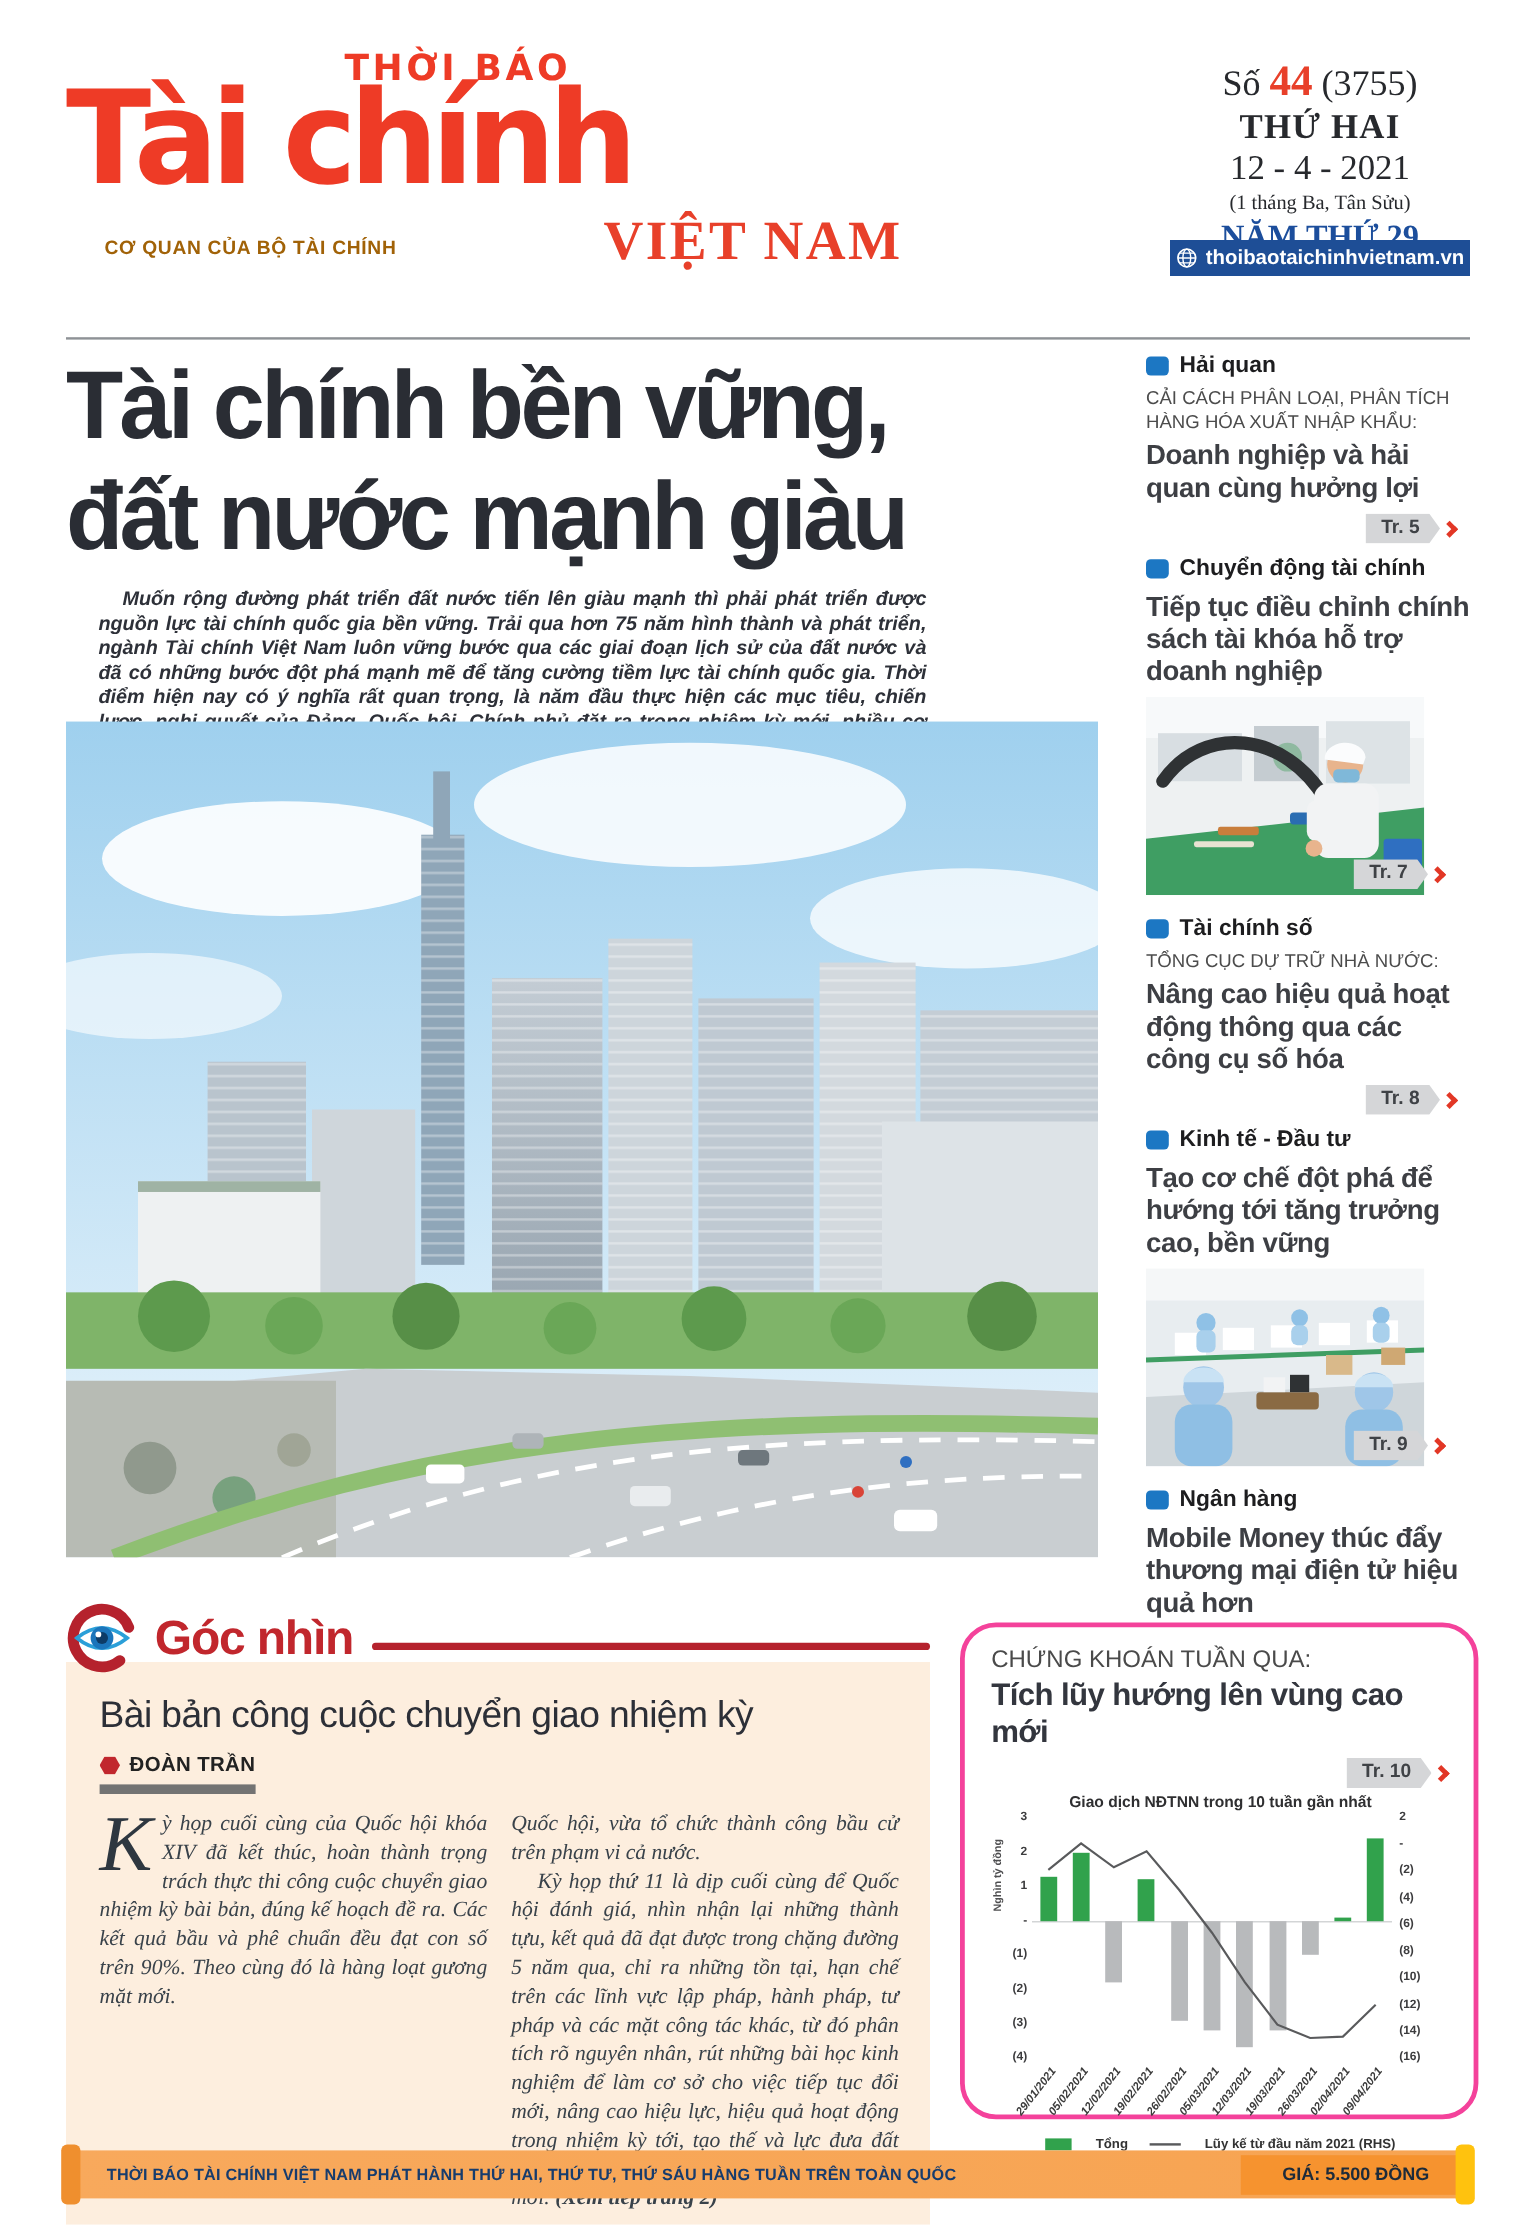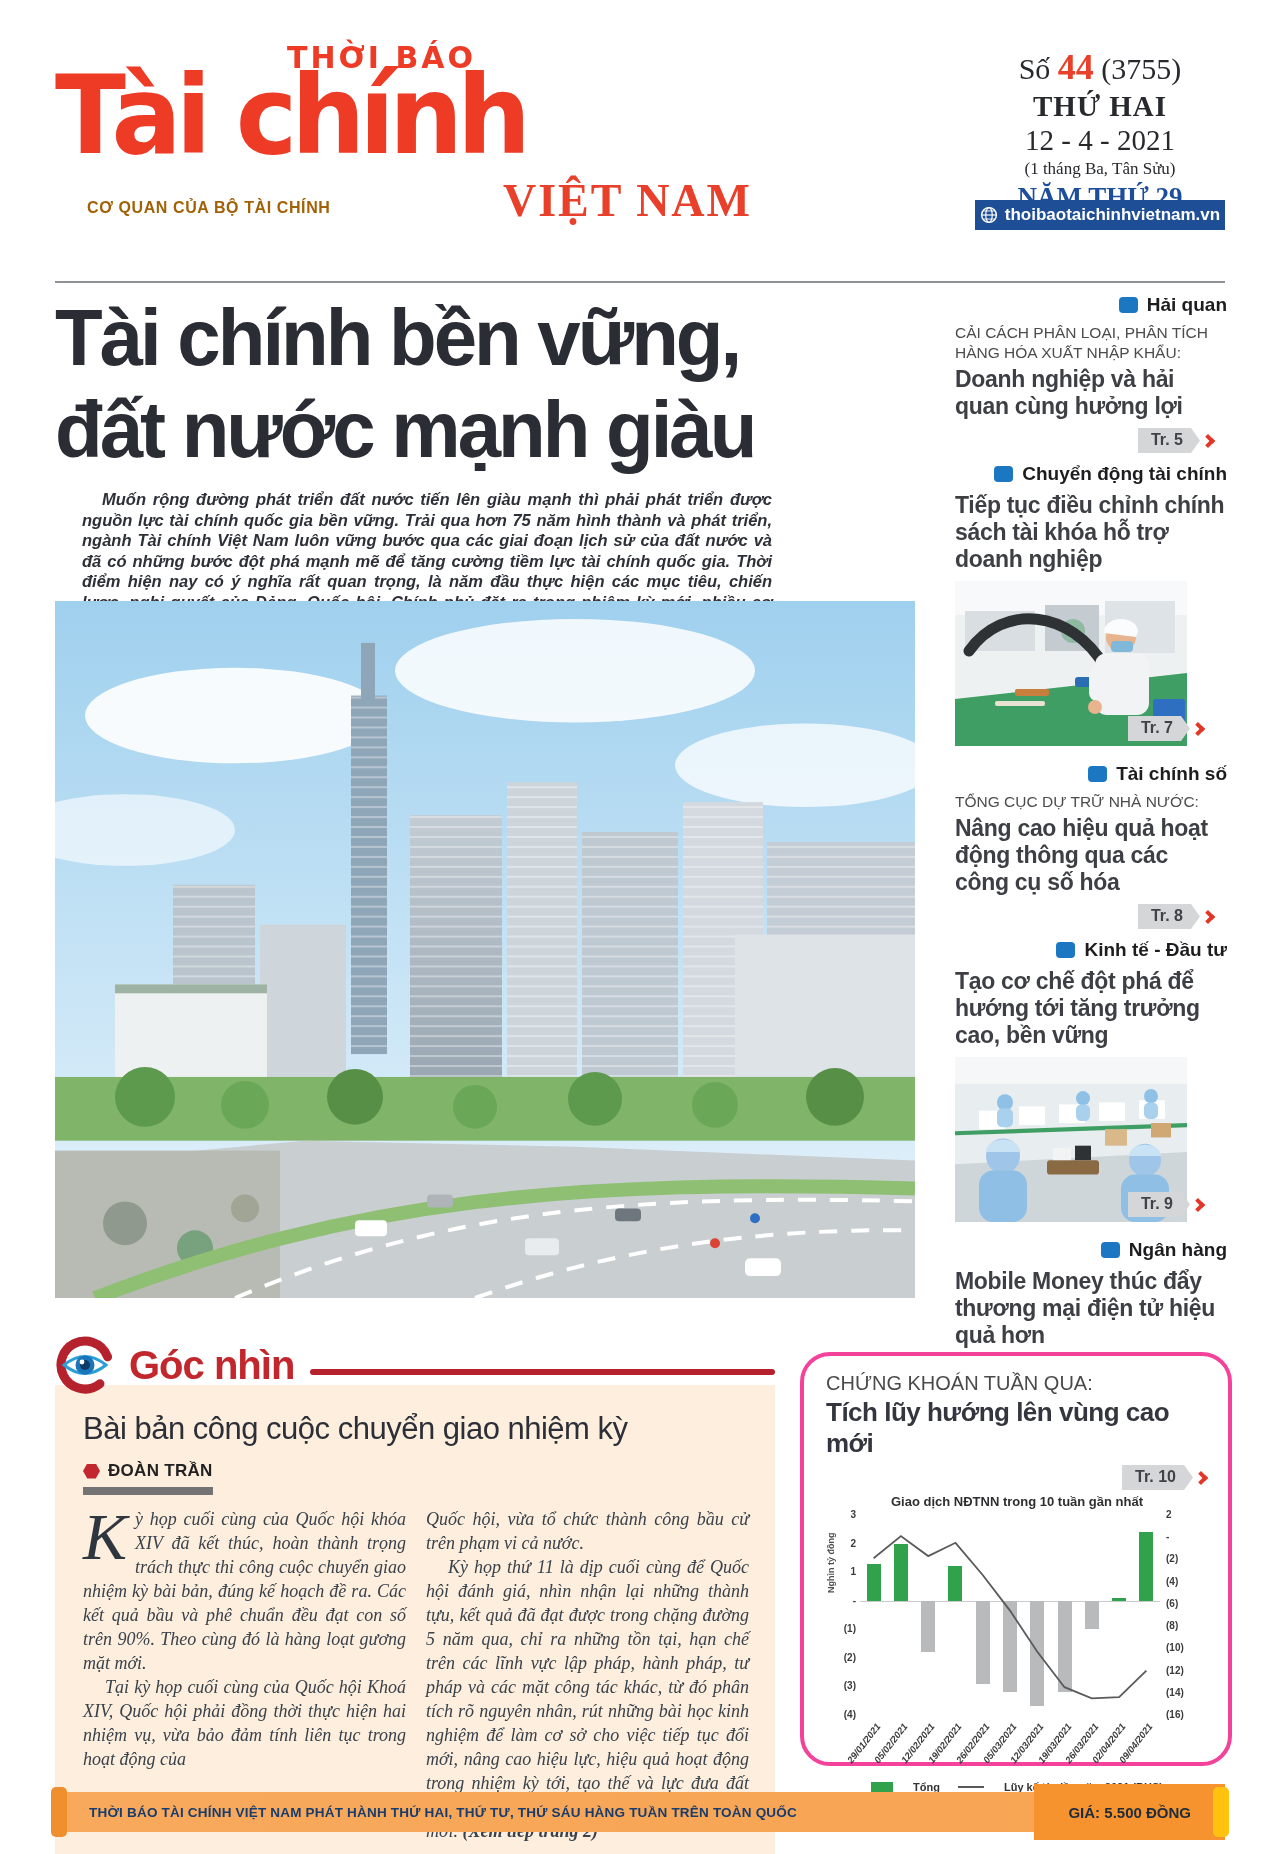--- a/index.html
+++ b/index.html
@@ -42,21 +42,21 @@
   #lead .xref { font-style:italic; }
   #main-photo { position:absolute; left:55px; top:601px; width:860px; height:697px; overflow:hidden; }
   #main-photo svg { width:100%; height:100%; display:block; }
   #caption-row { position:absolute; left:58px; top:1305px; width:857px; display:flex;
                  justify-content:space-between; align-items:flex-start; }
   #caption-row .cap-text { font-size:15px; color:#55585b; max-width:700px; }
   #caption-row .cap-credit { font-size:15px; color:#55585b; padding-right:12px; }
 
   
   #sidebar { position:absolute; left:955px; top:294px; width:272px; }
-  .sb-label { display:flex; align-items:center; gap:9px; margin-bottom:7px;justify-content:flex-end; }
+  .sb-label { display:flex; align-items:center; gap:9px; margin-bottom:7px; }
   .sq { width:19px; height:16px; border-radius:4px; background:#1c77c3; flex:0 0 auto; }
   .sb-label span.txt { font-size:19px; font-weight:bold; color:#1d1d1f; }
   .sb-kicker { font-size:15.5px; line-height:20px; color:#4c4c4c; margin-bottom:3px; }
   .sb-head { font-size:23px; line-height:27px; font-weight:bold; color:#3d3f44;
              letter-spacing:-.3px; cursor:pointer; }
   .badge-row { display:flex; justify-content:flex-end; align-items:center; margin:8px 14px 10px 0; }
   .badge { background:#d5d6d8; color:#3f4246; font-weight:bold; font-size:16px;
            padding:3px 17px 4px 13px; cursor:pointer;
            clip-path:polygon(0 0, calc(100% - 9px) 0, 100% 50%, calc(100% - 9px) 100%, 0 100%); }
   .chev { width:10px; height:10px; border-top:4px solid #e23726; border-right:4px solid #e23726;
@@ -114,21 +114,21 @@
   #chart-legend { display:flex; justify-content:center; align-items:center; gap:18px;
                   font-size:11px; font-weight:bold; color:#333; margin-top:2px; }
   .lg-item { display:inline-flex; align-items:center; gap:20px; }
   .sw-bar { width:22px; height:10px; display:inline-block; }
   .sw-line { width:26px; height:0; border-top:2px solid #595a5c; display:inline-block; }
 
   
   #footer { position:absolute; left:55px; top:1792px; width:1170px; height:40px;
             background:linear-gradient(90deg,#f8a95c,#f7a452); display:flex; align-items:center; }
   .foot-text { font-size:13.5px; font-weight:bold; color:#173c6d; letter-spacing:.2px; padding-left:34px; }
-  .price-seg { margin-left:auto; height:56px; background:#f6932f; display:flex; align-items:center;
+  .price-seg { margin-left:auto; height:33px; background:#f6932f; display:flex; align-items:center;
                padding:0 34px; font-size:15px; font-weight:bold; color:#1d2b3a; }
   .cap { position:absolute; width:16px; height:50px; top:-5px; border-radius:5px; }
   .cap-left { left:-4px; background:#ef8f2e; }
   .cap-right { right:-4px; background:#ffc20e; }
 </style>
 </head>
 <body>
 
 <div class="page">
 
@@ -366,21 +366,20 @@
     </div>
     <div class="gn-panel">
       <h2 class="gn-head">Bài bản công cuộc chuyển giao nhiệm kỳ</h2>
       <div class="byline">
         <span class="hexa"></span>
         <span class="name">ĐOÀN TRẦN</span>
       </div>
       <div class="gn-cols">
         <div class="gn-col">
           <p><span class="dropcap">K</span><span>ỳ họp cuối cùng của Quốc hội khóa XIV đã kết thúc, hoàn thành trọng trách thực thi công cuộc chuyển giao nhiệm kỳ bài bản, đúng kế hoạch đề ra. Các kết quả bầu và phê chuẩn đều đạt con số trên 90%. Theo cùng đó là hàng loạt gương mặt mới.</span></p>
-          <p class="indent">Tại kỳ họp cuối cùng của Quốc hội Khoá XIV, Quốc hội phải đồng thời thực hiện hai nhiệm vụ, vừa bảo đảm tính liên tục trong hoạt động của</p>
         </div>
         <div class="gn-col">
           <p>Quốc hội, vừa tổ chức thành công bầu cử trên phạm vi cả nước.</p>
           <p class="indent"><span>Kỳ họp thứ 11 là dịp cuối cùng để Quốc hội đánh giá, nhìn nhận lại những thành tựu, kết quả đã đạt được trong chặng đường 5 năm qua, chỉ ra những tồn tại, hạn chế trên các lĩnh vực lập pháp, hành pháp, tư pháp và các mặt công tác khác, từ đó phân tích rõ nguyên nhân, rút những bài học kinh nghiệm để làm cơ sở cho việc tiếp tục đổi mới, nâng cao hiệu lực, hiệu quả hoạt động trong nhiệm kỳ tới, tạo thế và lực đưa đất nước vững vàng bước vào thời kỳ phát triển mới. </span><span class="gn-ref">(Xem tiếp trang 2)</span></p>
         </div>
       </div>
     </div>
   </section>
 
   <section id="marketbox">

